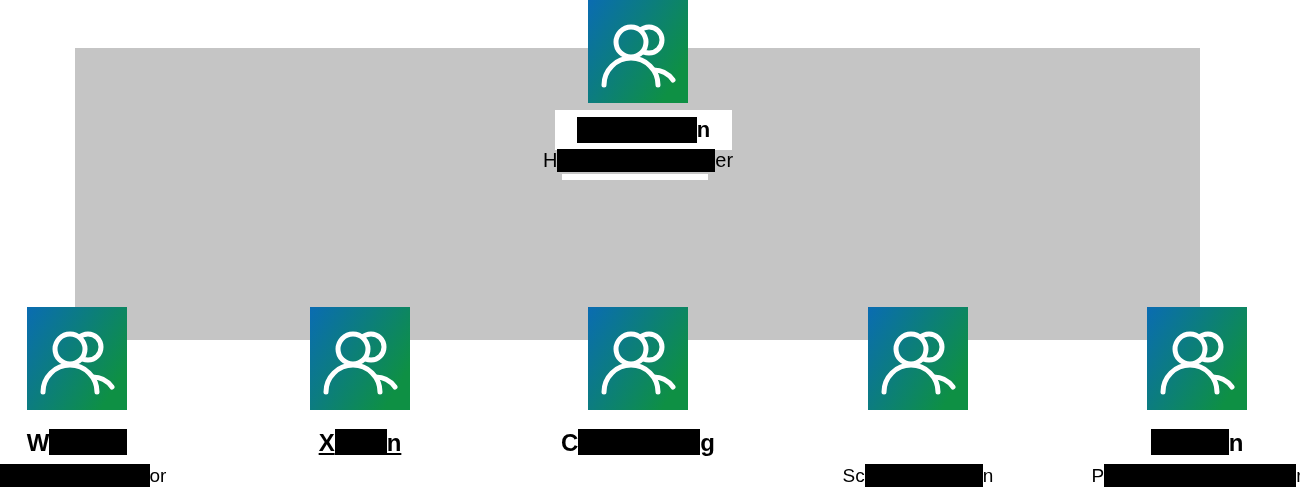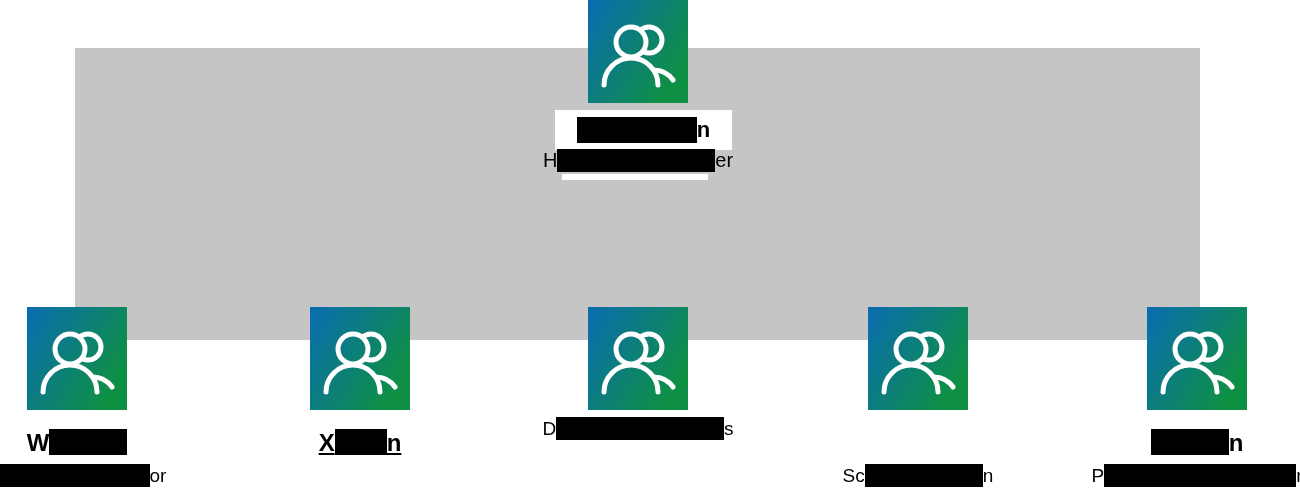--- a/index.html
+++ b/index.html
@@ -114,22 +114,22 @@
               <stop offset="1" stop-color="#0e9044"></stop>
             </linearGradient>
           </defs>
         <rect width="100" height="103" fill="url(#g3)"></rect>
         <circle cx="61" cy="40" r="13" fill="none" stroke="#fff" stroke-width="5"></circle>
         <path d="M46,80 A24,24 0 0 1 85,80" fill="none" stroke="#fff" stroke-width="5" stroke-linecap="round"></path>
         <circle cx="43" cy="42" r="15" fill="url(#g3)" stroke="#fff" stroke-width="5"></circle>
         <path d="M16,85 A27,27 0 0 1 70,85" fill="url(#g3)" stroke="#fff" stroke-width="5" stroke-linecap="round"></path>
       </svg>
     </div>
-    <div class="title-line">
-      <span>D</span><span class="bar bar-title" style="width:168px;"></span><span>s</span>
+    <div class="name-line">
+      <span>C</span><span class="bar bar-name" style="width:122px;"></span><span>g</span>
     </div>
   </div>
 
   <div class="node" style="left:778px;">
     <div class="icon-wrap">
       <svg viewBox="0 0 100 103" xmlns="http://www.w3.org/2000/svg">
         <defs>
             <linearGradient id="g4" gradientUnits="userSpaceOnUse" x1="0" y1="0" x2="100" y2="60">
           <stop offset="0" stop-color="#0a6cb2"></stop>
               <stop offset="1" stop-color="#0e9044"></stop>

